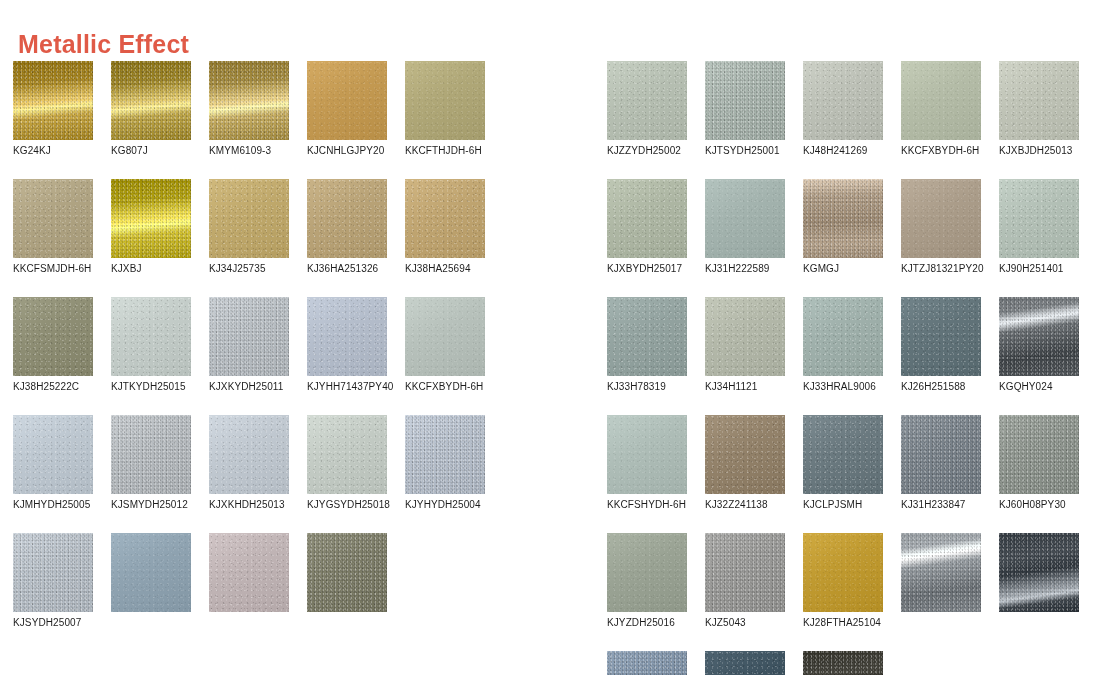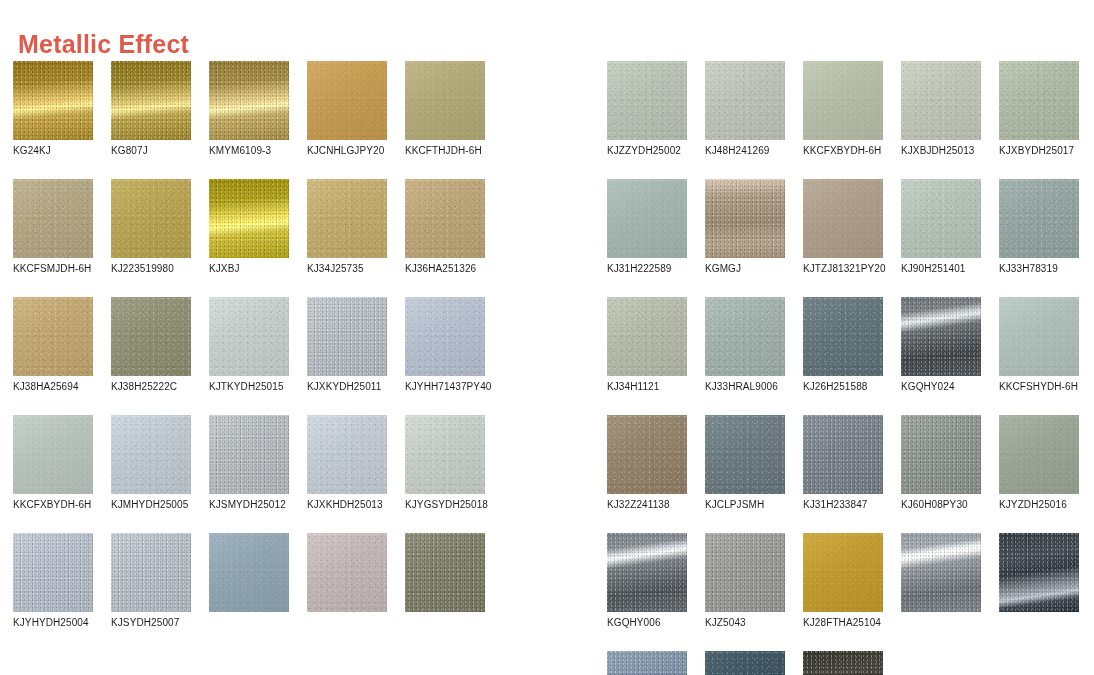--- a/index.html
+++ b/index.html
@@ -106,24 +106,20 @@
       </div>
       <div class="swatch-cell">
         <div class="swatch plain" style="background: linear-gradient(150deg, rgb(192, 184, 136) 0%, rgb(176, 168, 120) 42%, rgb(164, 156, 108) 100%);"></div>
         <div class="swatch-label">KKCFTHJDH-6H</div>
       </div>
       <div class="swatch-cell">
         <div class="swatch fine" style="background: linear-gradient(150deg, rgb(192, 180, 147) 0%, rgb(176, 164, 131) 42%, rgb(164, 152, 119) 100%);"></div>
         <div class="swatch-label">KKCFSMJDH-6H</div>
       </div>
       <div class="swatch-cell">
-        <div class="swatch fine" style="background: linear-gradient(150deg, rgb(198, 178, 99) 0%, rgb(182, 162, 83) 42%, rgb(170, 150, 71) 100%);"></div>
-        <div class="swatch-label">KJ223519980</div>
-      </div>
-      <div class="swatch-cell">
         <div class="swatch coarse" style="background: linear-gradient(175deg, rgb(157, 140, 0) 0%, rgb(177, 160, 16) 28%, rgb(253, 236, 92) 52%, rgb(255, 255, 126) 58%, rgb(211, 194, 50) 68%, rgb(173, 156, 12) 100%);"></div>
         <div class="swatch-label">KJXBJ</div>
       </div>
       <div class="swatch-cell">
         <div class="swatch fine" style="background: linear-gradient(150deg, rgb(208, 185, 124) 0%, rgb(192, 169, 108) 42%, rgb(180, 157, 96) 100%);"></div>
         <div class="swatch-label">KJ34J25735</div>
       </div>
       <div class="swatch-cell">
         <div class="swatch fine" style="background: linear-gradient(150deg, rgb(201, 179, 135) 0%, rgb(185, 163, 119) 42%, rgb(173, 151, 107) 100%);"></div>
         <div class="swatch-label">KJ36HA251326</div>
@@ -188,20 +184,24 @@
       <div class="swatch-cell empty"></div>
       <div class="swatch-cell empty"></div>
     </div>
 
   <div class="grid" id="grid-right">
       <div class="swatch-cell">
         <div class="swatch fine" style="background: linear-gradient(150deg, rgb(198, 207, 194) 0%, rgb(182, 191, 178) 42%, rgb(170, 179, 166) 100%);"></div>
         <div class="swatch-label">KJZZYDH25002</div>
       </div>
       <div class="swatch-cell">
+        <div class="swatch coarse" style="background: linear-gradient(150deg, rgb(185, 197, 190) 0%, rgb(169, 181, 174) 42%, rgb(157, 169, 162) 100%);"></div>
+        <div class="swatch-label">KJTSYDH25001</div>
+      </div>
+      <div class="swatch-cell">
         <div class="swatch fine" style="background: linear-gradient(150deg, rgb(204, 208, 198) 0%, rgb(188, 192, 182) 42%, rgb(176, 180, 170) 100%);"></div>
         <div class="swatch-label">KJ48H241269</div>
       </div>
       <div class="swatch-cell">
         <div class="swatch plain" style="background: linear-gradient(150deg, rgb(196, 204, 183) 0%, rgb(180, 188, 167) 42%, rgb(168, 176, 155) 100%);"></div>
         <div class="swatch-label">KKCFXBYDH-6H</div>
       </div>
       <div class="swatch-cell">
         <div class="swatch fine" style="background: linear-gradient(150deg, rgb(207, 211, 198) 0%, rgb(191, 195, 182) 42%, rgb(179, 183, 170) 100%);"></div>
         <div class="swatch-label">KJXBJDH25013</div>
@@ -264,24 +264,20 @@
       </div>
       <div class="swatch-cell">
         <div class="swatch coarse" style="background: linear-gradient(150deg, rgb(158, 165, 158) 0%, rgb(142, 149, 142) 42%, rgb(130, 137, 130) 100%);"></div>
         <div class="swatch-label">KJ60H08PY30</div>
       </div>
       <div class="swatch-cell">
         <div class="swatch plain" style="background: linear-gradient(150deg, rgb(170, 179, 164) 0%, rgb(154, 163, 148) 42%, rgb(142, 151, 136) 100%);"></div>
         <div class="swatch-label">KJYZDH25016</div>
       </div>
       <div class="swatch-cell">
-        <div class="swatch coarse" style="background: linear-gradient(172deg, rgb(123, 129, 134) 0%, rgb(137, 143, 148) 18%, rgb(221, 227, 232) 26%, rgb(251, 255, 255) 30%, rgb(121, 127, 132) 40%, rgb(77, 83, 88) 72%, rgb(97, 103, 108) 100%);"></div>
-        <div class="swatch-label">KGQHY006</div>
-      </div>
-      <div class="swatch-cell">
         <div class="swatch coarse" style="background: linear-gradient(150deg, rgb(170, 170, 168) 0%, rgb(154, 154, 152) 42%, rgb(142, 142, 140) 100%);"></div>
         <div class="swatch-label">KJZ5043</div>
       </div>
       <div class="swatch-cell">
         <div class="swatch plain" style="background: linear-gradient(150deg, rgb(208, 170, 64) 0%, rgb(192, 154, 48) 42%, rgb(180, 142, 36) 100%);"></div>
         <div class="swatch-label">KJ28FTHA25104</div>
       </div>
       <div class="swatch-cell">
         <div class="swatch coarse" style="background: linear-gradient(172deg, rgb(151, 157, 162) 0%, rgb(165, 171, 176) 18%, rgb(249, 255, 255) 26%, rgb(255, 255, 255) 30%, rgb(149, 155, 160) 40%, rgb(105, 111, 116) 72%, rgb(125, 131, 136) 100%);"></div>
       </div>

